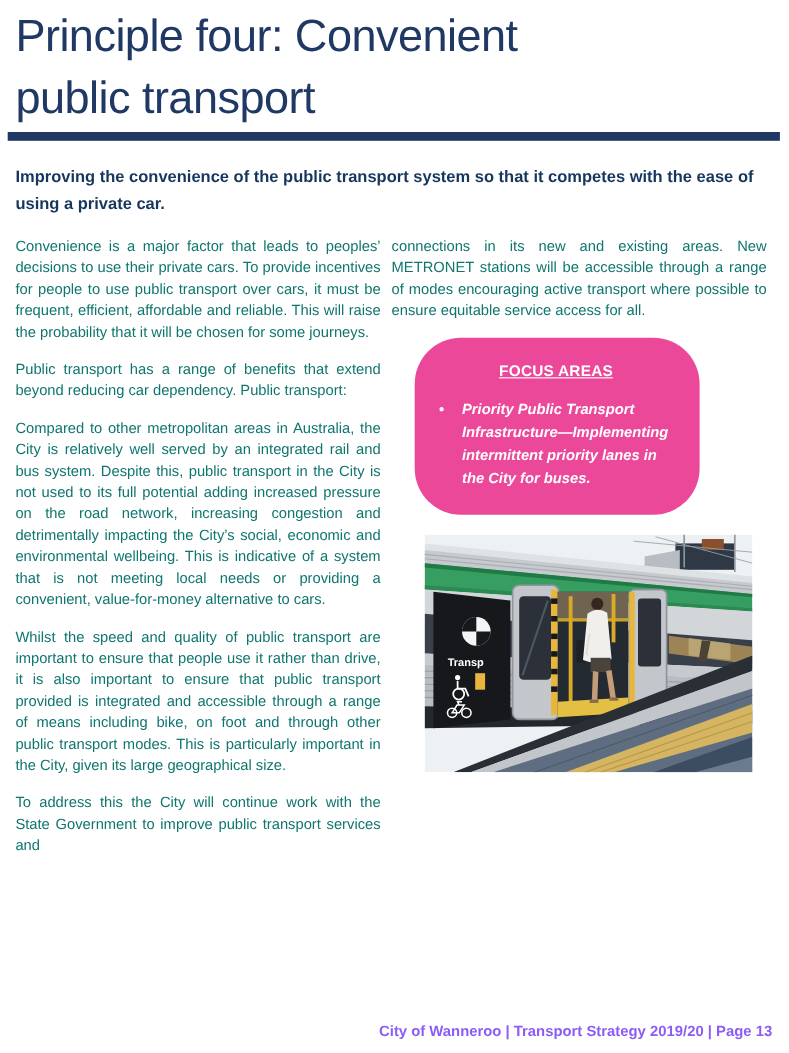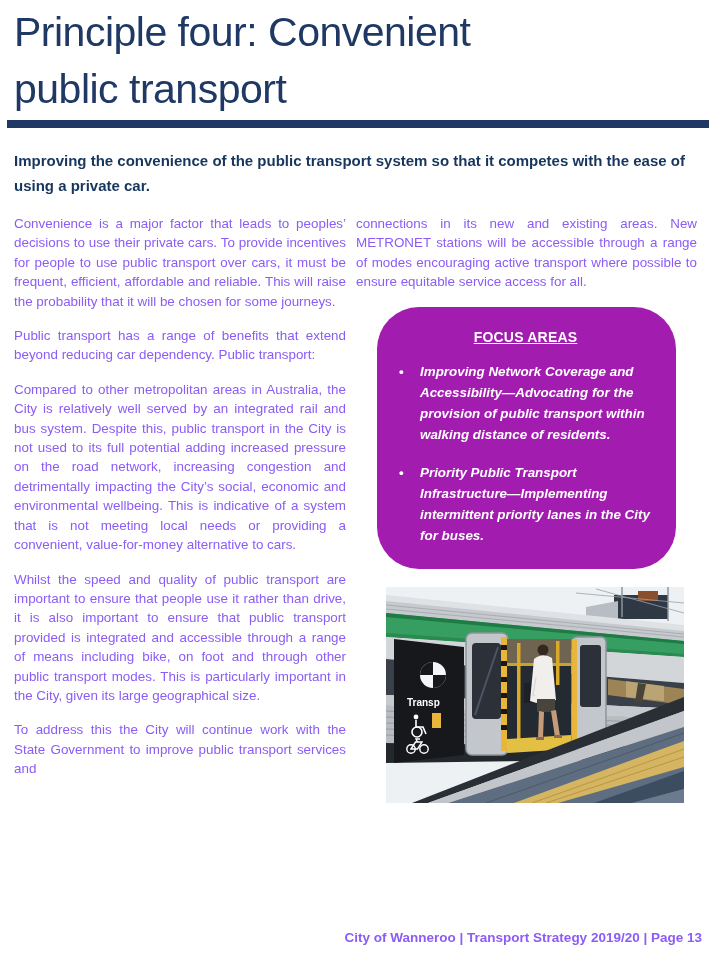--- a/index.html
+++ b/index.html
@@ -32,21 +32,21 @@
     line-height: 25px;
   }
   .columns {
     display: flex;
     margin: 16px 14px 0 14px;
     gap: 10px;
   }
   .col-left  { width: 332px; }
   .col-right { width: 341px; }
   .body-p {
-    color: #8b5cf6;
+    color: #0f766e;
     font-size: 13.4px;
     line-height: 19.4px;
     text-align: justify;
     margin-bottom: 15px;
   }
   ul.plain { list-style: none; }
   .body-bullets { margin: 0 0 14px 0; }
   .body-bullets li {
     position: relative;
     color: #36618F;
@@ -56,22 +56,22 @@
     padding-left: 29px;
     margin-bottom: 14px;
   }
   .body-bullets li::before {
     content: "\2022";
     position: absolute;
     left: 9px; top: 0;
   }
   .focus-box {
     margin: 14px 0 0 21px;
-    width: 299px;
-    background: #a21caf;
+    width: 259px;
+    background: #ec4899;
     border-radius: 42px;
     padding: 16px 22px 6px 20px;
     color: #ffffff;
   }
   .focus-heading {
     text-align: center;
     font-weight: 700;
     font-size: 14px;
     text-decoration: underline;
     letter-spacing: 0.2px;
@@ -130,21 +130,20 @@
       <p class="body-p">Whilst the speed and quality of public transport are important to ensure that people use it rather than drive, it is also important to ensure that public transport provided is integrated and accessible through a range of means including bike, on foot and through other public transport modes. This is particularly important in the City, given its large geographical size.</p>
       <p class="body-p">To address this the City will continue work with the State Government to improve public transport services and</p>
     </div>
 
     <div class="col-right">
       <p class="body-p">connections in its new and existing areas. New METRONET stations will be accessible through a range of modes encouraging active transport where possible to ensure equitable service access for all.</p>
 
       <div class="focus-box">
         <div class="focus-heading">FOCUS AREAS</div>
         <ul class="plain focus-bullets">
-          <li>Improving Network Coverage and Accessibility—Advocating for the provision of public transport within walking distance of residents.</li>
           <li>Priority Public Transport Infrastructure—Implementing intermittent priority lanes in the City for buses.</li>
         </ul>
       </div>
 
       <svg class="photo" viewBox="0 0 298 216" xmlns="http://www.w3.org/2000/svg">
 
         <rect x="0" y="0" width="298" height="216" fill="#eef1f3"></rect>
 
         <g>
           <rect x="228" y="8" width="54" height="24" fill="#2f3845"></rect>

